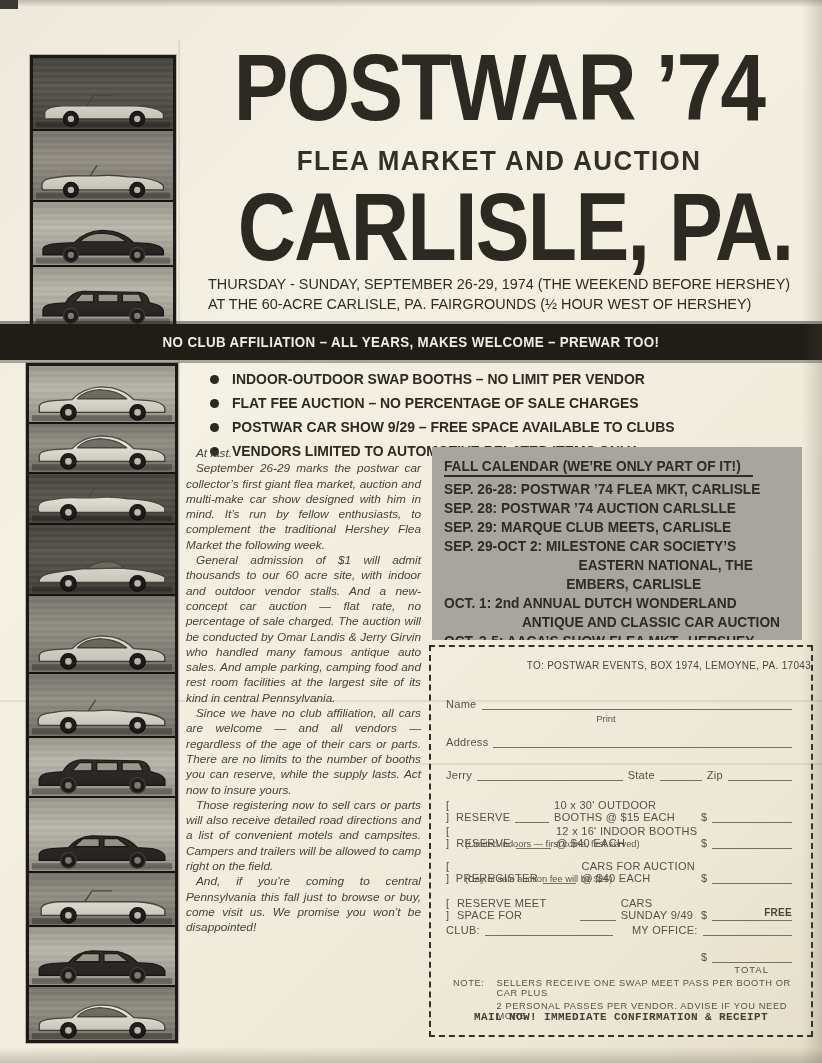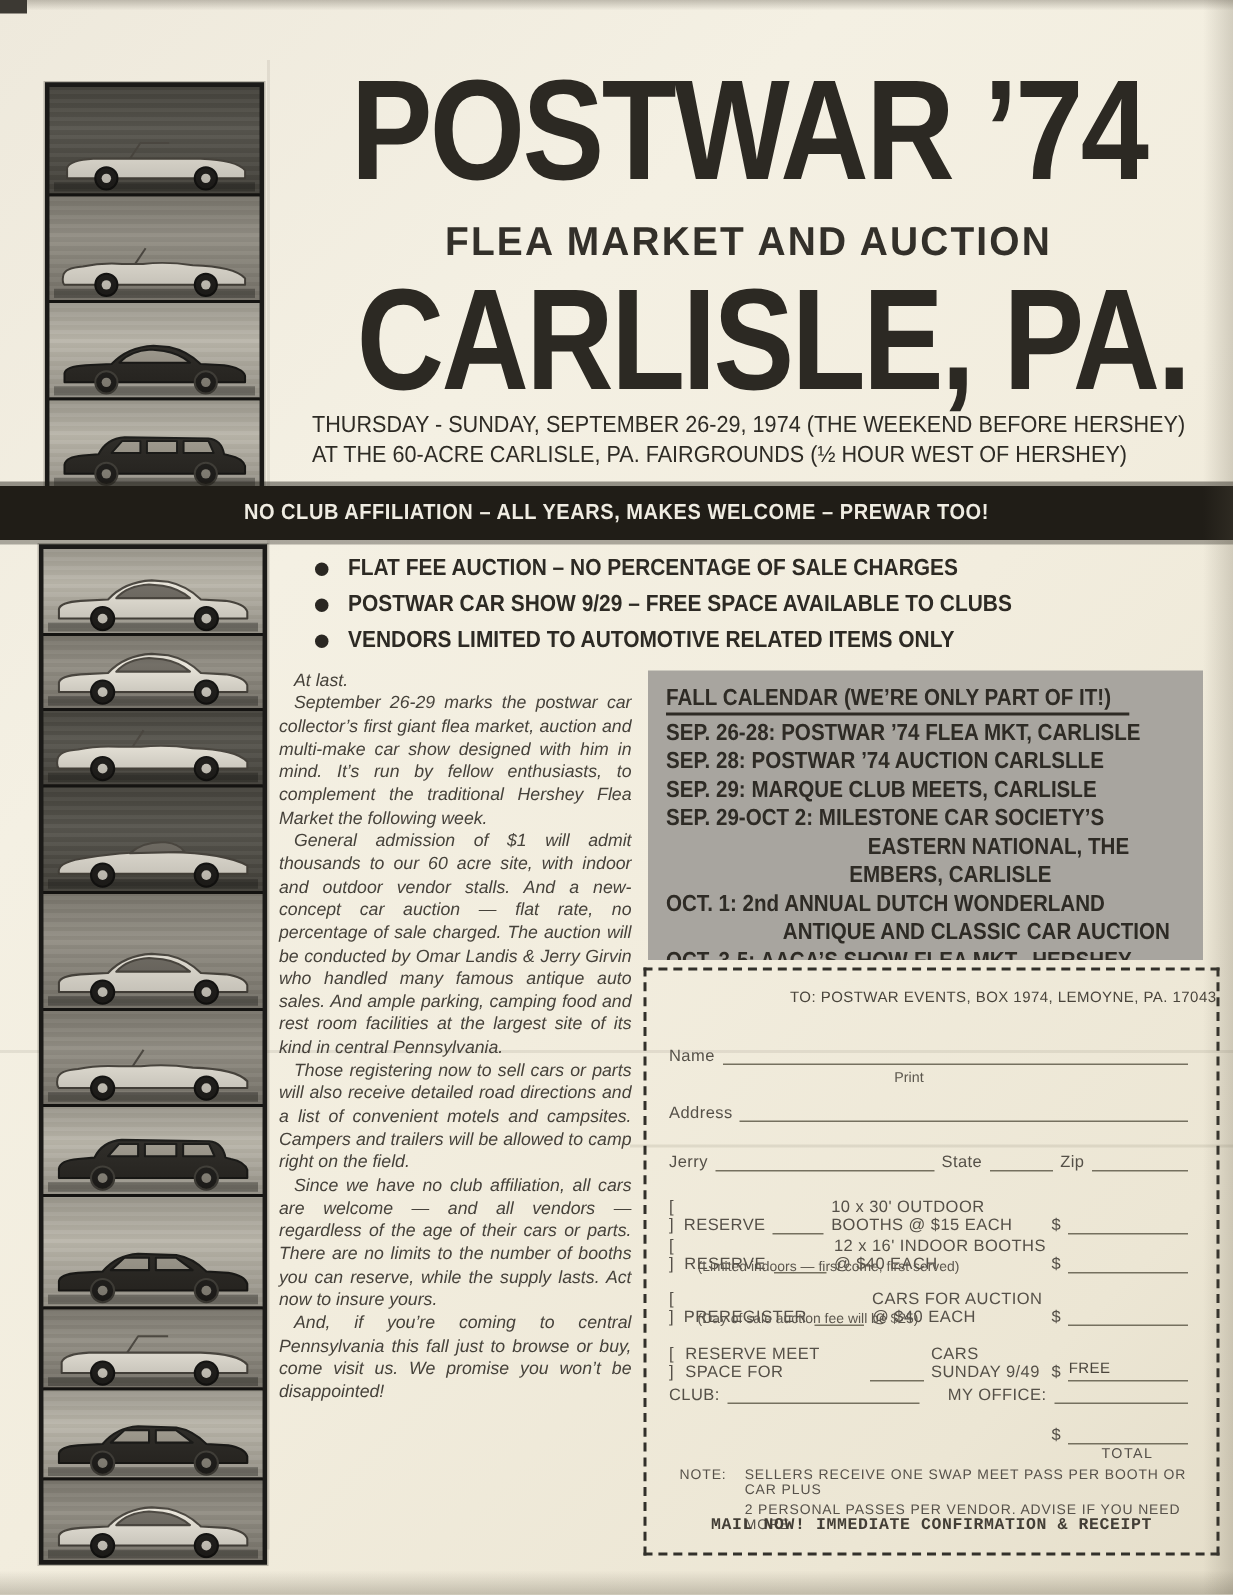--- a/index.html
+++ b/index.html
@@ -61,21 +61,21 @@
   
   .form{position:absolute;left:429px;top:645px;width:384px;height:392px;border:2.5px dashed #32302a;box-sizing:border-box;color:#555048;}
   .form .row{position:absolute;left:15px;right:14px;display:flex;align-items:flex-end;font-size:11px;letter-spacing:.3px;}
   .fl{flex:1;border-bottom:1.2px solid #75705f;height:12px;margin:0 5px;}
   .bl{display:inline-block;border-bottom:1.2px solid #75705f;height:12px;margin:0 5px;}
   .to-line{position:absolute;left:0;right:0;top:13px;text-align:right;font-weight:normal;font-size:10px;color:#4a453c;letter-spacing:.3px;}
   .sublabel{position:absolute;font-size:9.5px;color:#5c574e;}
   .subnote{position:absolute;left:34px;font-size:9.3px;color:#5c574e;}
   .amt{flex:0 0 96px;display:flex;align-items:flex-end;margin-left:auto;}
   .amt .bl{flex:1;}
-  .freeval{font-size:10px;font-weight:normal;text-align:left;color:#4a453c;height:13px;}
+  .freeval{font-size:10px;font-weight:bold;text-align:right;color:#4a453c;height:13px;}
   .note-row{position:absolute;left:22px;right:12px;display:flex;font-size:9.3px;letter-spacing:.6px;color:#56514a;}
   .note-lines div{margin-bottom:3px;}
   .mail-line{position:absolute;left:0;right:0;text-align:center;font-weight:bold;font-size:11px;letter-spacing:.4px;color:#433e36;font-family:Liberation Mono, monospace;}
   .total-label{position:absolute;font-size:9.5px;letter-spacing:1px;color:#55504a;}
 </style>
 </head>
 <body>
 
 <div class="page">
   <div class="scan-top"></div>
@@ -300,38 +300,42 @@
     <div><span class="cx">AT THE 60-ACRE CARLISLE, PA. FAIRGROUNDS (½ HOUR WEST OF HERSHEY)</span></div>
   </div>
 
   <div class="banner">
     <span>NO CLUB AFFILIATION – ALL YEARS, MAKES WELCOME – PREWAR TOO!</span>
   </div>
 
   <div class="bullets">
     <div class="bullet-row">
         <span class="dot"></span>
+        <span class="txt">INDOOR-OUTDOOR SWAP BOOTHS – NO LIMIT PER VENDOR</span>
+      </div>
+    <div class="bullet-row">
+        <span class="dot"></span>
         <span class="txt">FLAT FEE AUCTION – NO PERCENTAGE OF SALE CHARGES</span>
       </div>
     <div class="bullet-row">
         <span class="dot"></span>
         <span class="txt">POSTWAR CAR SHOW 9/29 – FREE SPACE AVAILABLE TO CLUBS</span>
       </div>
     <div class="bullet-row">
         <span class="dot"></span>
         <span class="txt">VENDORS LIMITED TO AUTOMOTIVE RELATED ITEMS ONLY</span>
       </div>
   </div>
 
   <div class="bodycol">
     <p>At last.</p>
     <p>September 26-29 marks the postwar car collector’s first giant flea market, auction and multi-make car show designed with him in mind. It’s run by fellow enthusiasts, to complement the traditional Hershey Flea Market the following week.</p>
     <p>General admission of $1 will admit thousands to our 60 acre site, with indoor and outdoor vendor stalls. And a new-concept car auction — flat rate, no percentage of sale charged. The auction will be conducted by Omar Landis &amp; Jerry Girvin who handled many famous antique auto sales. And ample parking, camping food and rest room facilities at the largest site of its kind in central Pennsylvania.</p>
+    <p>Since we have no club affiliation, all cars are welcome — and all vendors — regardless of the age of their cars or parts. There are no limits to the number of booths you can reserve, while the supply lasts. Act now to insure yours.</p>
     <p>Those registering now to sell cars or parts will also receive detailed road directions and a list of convenient motels and campsites. Campers and trailers will be allowed to camp right on the field.</p>
-    <p>Since we have no club affiliation, all cars are welcome — and all vendors — regardless of the age of their cars or parts. There are no limits to the number of booths you can reserve, while the supply lasts. Act now to insure yours.</p>
     <p>And, if you’re coming to central Pennsylvania this fall just to browse or buy, come visit us. We promise you won’t be disappointed!</p>
   </div>
 
   <div class="calendar">
     <div class="cal-inner">
       <div class="cal-title">FALL CALENDAR (WE’RE ONLY PART OF IT!)</div>
       <div class="cal-line">SEP. 26-28:  POSTWAR ’74 FLEA MKT, CARLISLE</div>
       <div class="cal-line">SEP. 28:  POSTWAR ’74 AUCTION CARLSLLE</div>
       <div class="cal-line">SEP. 29:  MARQUE CLUB MEETS, CARLISLE</div>
       <div class="cal-line">SEP. 29-OCT 2:  MILESTONE CAR SOCIETY’S</div>

